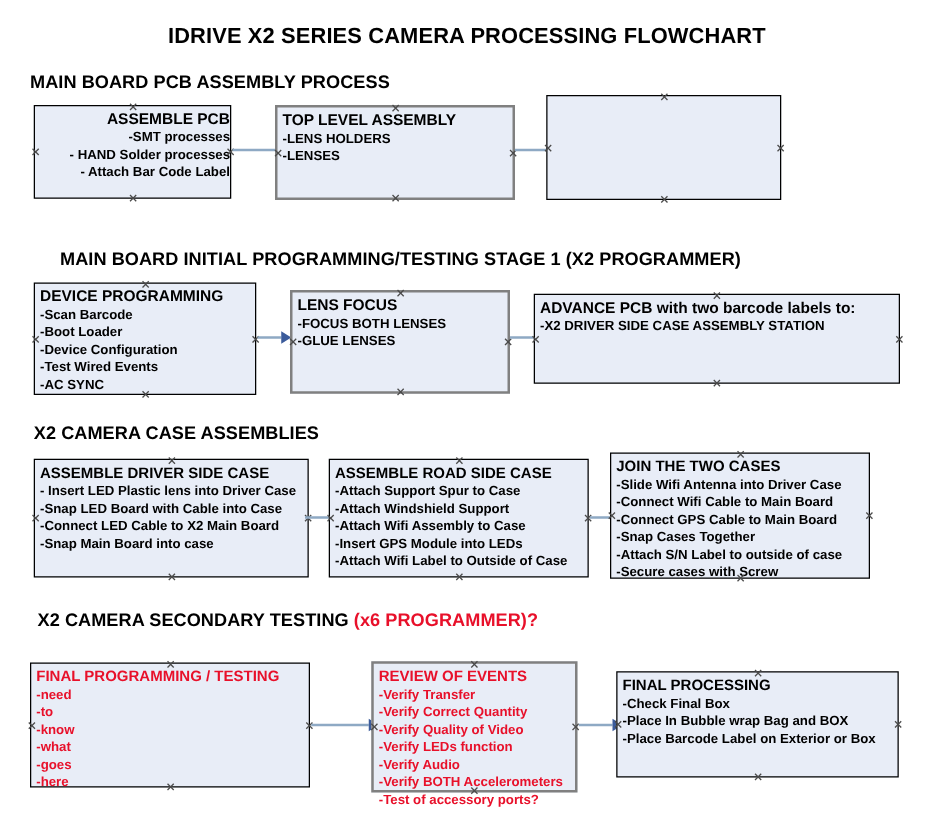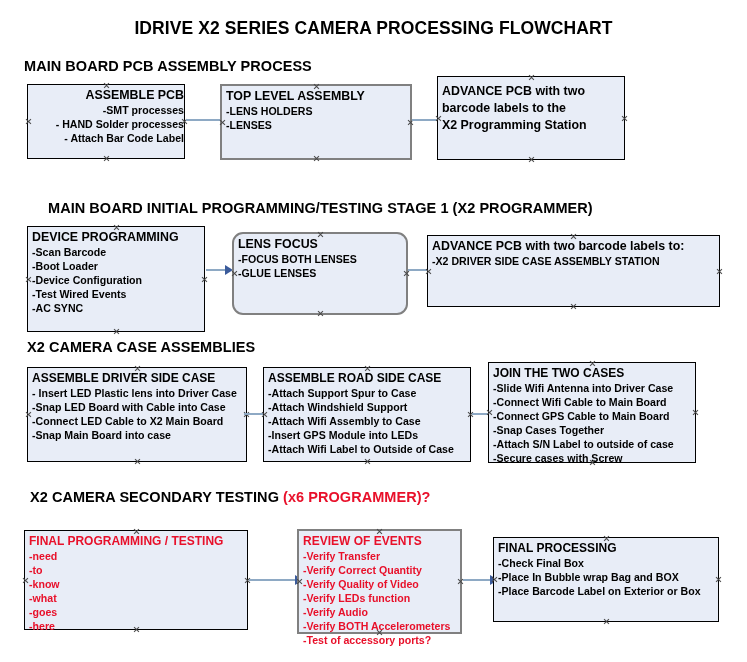--- a/index.html
+++ b/index.html
@@ -177,56 +177,51 @@
     <span class="handle" style="left:0;    top:50%;"></span>
     <span class="handle" style="left:100%; top:50%;"></span>
   </div>
 
   <div class="arrow" style="left:412px; top:115px; width:50px;">
     <span class="shaft" style="width:42px;"></span>
     <span class="head" style="left:42px;"></span>
   </div>
 
   <div class="pbox" style="left:437px; top:76px; width:188px; height:84px;">
-    <div class="pbox-inner" style="top:6px;">
-      <div class="pbox-title multi">ADVANCE PCB with two</div>
-      <div class="pbox-title multi">barcode labels to the</div>
-      <div class="pbox-title multi"> X2 Programming Station</div>
-    </div>
     <span class="handle" style="left:50%;  top:0;"></span>
     <span class="handle" style="left:50%;  top:100%;"></span>
     <span class="handle" style="left:0;    top:50%;"></span>
     <span class="handle" style="left:100%; top:50%;"></span>
   </div>
 
   <div class="section-head" style="left:24px; top:200px;margin-left:24px;">
     <span>MAIN BOARD INITIAL PROGRAMMING/TESTING STAGE 1 (X2 PROGRAMMER)</span>
   </div>
 
-  <div class="pbox" style="left:27px; top:226px; width:178px; height:106px;">
+  <div class="pbox" style="left:27px; top:226px; width:178px; height:90px;">
     <div class="pbox-inner">
       <div class="pbox-title">DEVICE PROGRAMMING</div>
       <div class="pbox-line">-Scan Barcode</div>
       <div class="pbox-line">-Boot Loader</div>
       <div class="pbox-line">-Device Configuration</div>
       <div class="pbox-line">-Test Wired Events</div>
       <div class="pbox-line">-AC SYNC</div>
     </div>
     <span class="handle" style="left:50%;  top:0;"></span>
     <span class="handle" style="left:50%;  top:100%;"></span>
     <span class="handle" style="left:0;    top:50%;"></span>
     <span class="handle" style="left:100%; top:50%;"></span>
   </div>
 
   <div class="arrow" style="left:206px; top:265px; width:27px;">
     <span class="shaft" style="width:19px;"></span>
     <span class="head" style="left:19px;"></span>
   </div>
 
-  <div class="pbox gray" style="left:232px; top:232px; width:176px; height:83px;border-radius:11px;">
+  <div class="pbox gray" style="left:232px; top:232px; width:176px; height:83px;">
     <div class="pbox-inner">
       <div class="pbox-title">LENS FOCUS</div>
       <div class="pbox-line">-FOCUS BOTH LENSES</div>
       <div class="pbox-line">-GLUE LENSES</div>
     </div>
     <span class="handle" style="left:50%;  top:0;"></span>
     <span class="handle" style="left:50%;  top:100%;"></span>
     <span class="handle" style="left:0;    top:50%;"></span>
     <span class="handle" style="left:100%; top:50%;"></span>
   </div>

